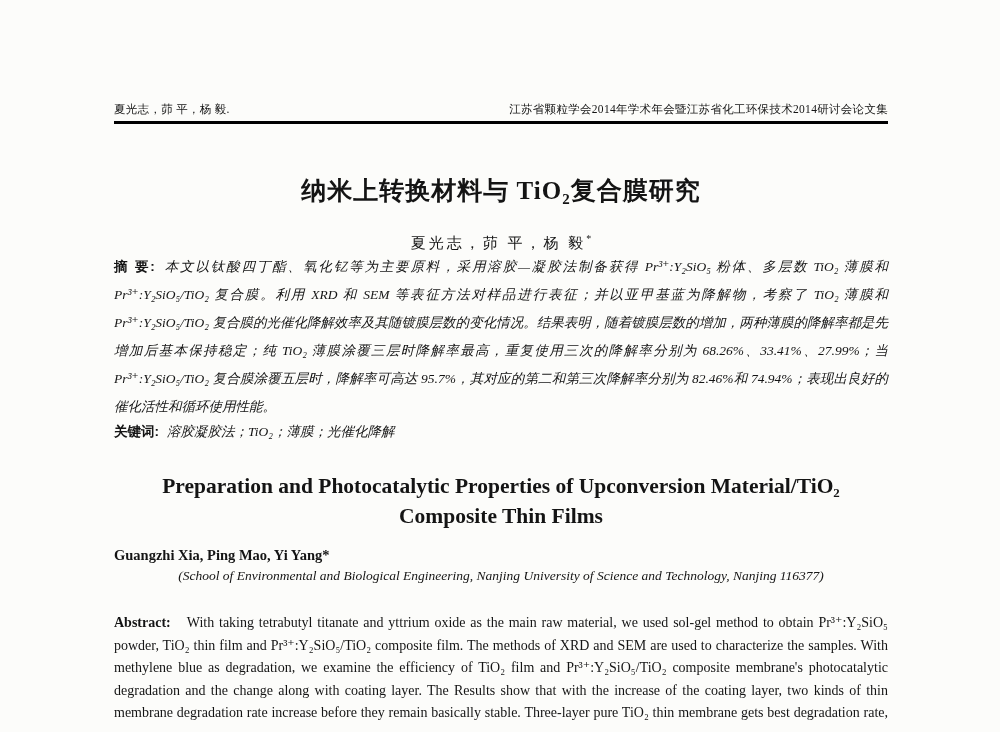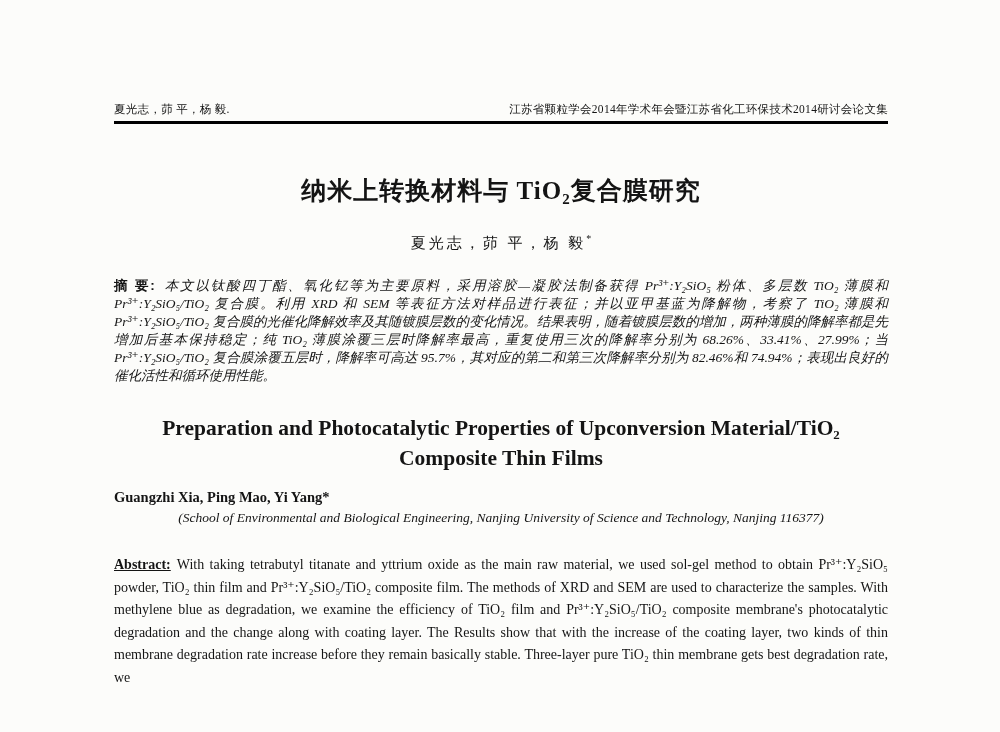--- a/index.html
+++ b/index.html
@@ -55,23 +55,22 @@
     text-align: center;
     font-size: 12.5px;
     font-style: italic;
     letter-spacing: 0.5px;
   }
   .para {
     margin: 0;
     text-align: justify;
   }
   .abstract-cn {
-    margin-top: 24px;
     font-size: 13.5px;
-    line-height: 18px;
+    line-height: 28px;
     font-style: italic;
   }
   .keywords-cn {
     font-size: 13.5px;
     line-height: 22px;
     font-style: italic;
   }
   .label-cn {
     font-style: normal;
     font-weight: bold;
@@ -98,22 +97,21 @@
     font-size: 13.5px;
     font-style: italic;
   }
   .abstract-en {
     margin-top: 28px;
     font-size: 14px;
     line-height: 22.5px;
   }
   .label-en {
     font-weight: bold;
-    margin-right: 6px;
-    text-decoration: underline;
+    margin-right: 16px;
   }
 </style>
 </head>
 <body>
 
 <div class="page">
 
   <div class="running-header">
     <span>夏光志，茆 平，杨 毅.</span>
     <span>江苏省颗粒学会2014年学术年会暨江苏省化工环保技术2014研讨会论文集</span>
@@ -125,20 +123,23 @@
 
   <div class="cn-authors">
     <span>夏光志，茆 平，杨 毅</span><sup>*</sup>
   </div>
 
 
   <p class="para abstract-cn">
     <span class="label-cn">摘 要:</span><span>本文以钛酸四丁酯、氧化钇等为主要原料，采用溶胶—凝胶法制备获得 Pr³⁺:Y₂SiO₅ 粉体、多层数 TiO₂ 薄膜和 Pr³⁺:Y₂SiO₅/TiO₂ 复合膜。利用 XRD 和 SEM 等表征方法对样品进行表征；并以亚甲基蓝为降解物，考察了 TiO₂ 薄膜和 Pr³⁺:Y₂SiO₅/TiO₂ 复合膜的光催化降解效率及其随镀膜层数的变化情况。结果表明，随着镀膜层数的增加，两种薄膜的降解率都是先增加后基本保持稳定；纯 TiO₂ 薄膜涂覆三层时降解率最高，重复使用三次的降解率分别为 68.26%、33.41%、27.99%；当 Pr³⁺:Y₂SiO₅/TiO₂ 复合膜涂覆五层时，降解率可高达 95.7%，其对应的第二和第三次降解率分别为 82.46%和 74.94%；表现出良好的催化活性和循环使用性能。</span>
   </p>
 
+  <p class="para keywords-cn">
+    <span class="label-cn">关键词:</span><span>溶胶凝胶法；TiO₂；薄膜；光催化降解</span>
+  </p>
 
   <h2 class="en-title">Preparation and Photocatalytic Properties of Upconversion Material/TiO₂ Composite Thin Films</h2>
 
   <div class="en-authors">Guangzhi Xia, Ping Mao, Yi Yang*</div>
 
   <div class="en-affil">(School of Environmental and Biological Engineering, Nanjing University of Science and Technology, Nanjing 116377)</div>
 
   <p class="para abstract-en">
     <span class="label-en">Abstract:</span><span>With taking tetrabutyl titanate and yttrium oxide as the main raw material, we used sol-gel method to obtain Pr³⁺:Y₂SiO₅ powder, TiO₂ thin film and Pr³⁺:Y₂SiO₅/TiO₂ composite film. The methods of XRD and SEM are used to characterize the samples. With methylene blue as degradation, we examine the efficiency of TiO₂ film and Pr³⁺:Y₂SiO₅/TiO₂ composite membrane's photocatalytic degradation and the change along with coating layer. The Results show that with the increase of the coating layer, two kinds of thin membrane degradation rate increase before they remain basically stable. Three-layer pure TiO₂ thin membrane gets best degradation rate, we</span>
   </p>

